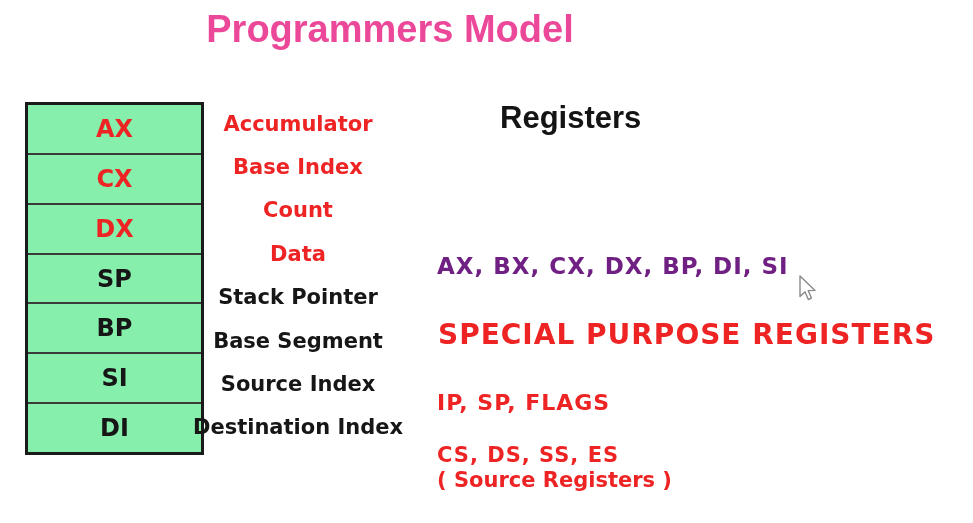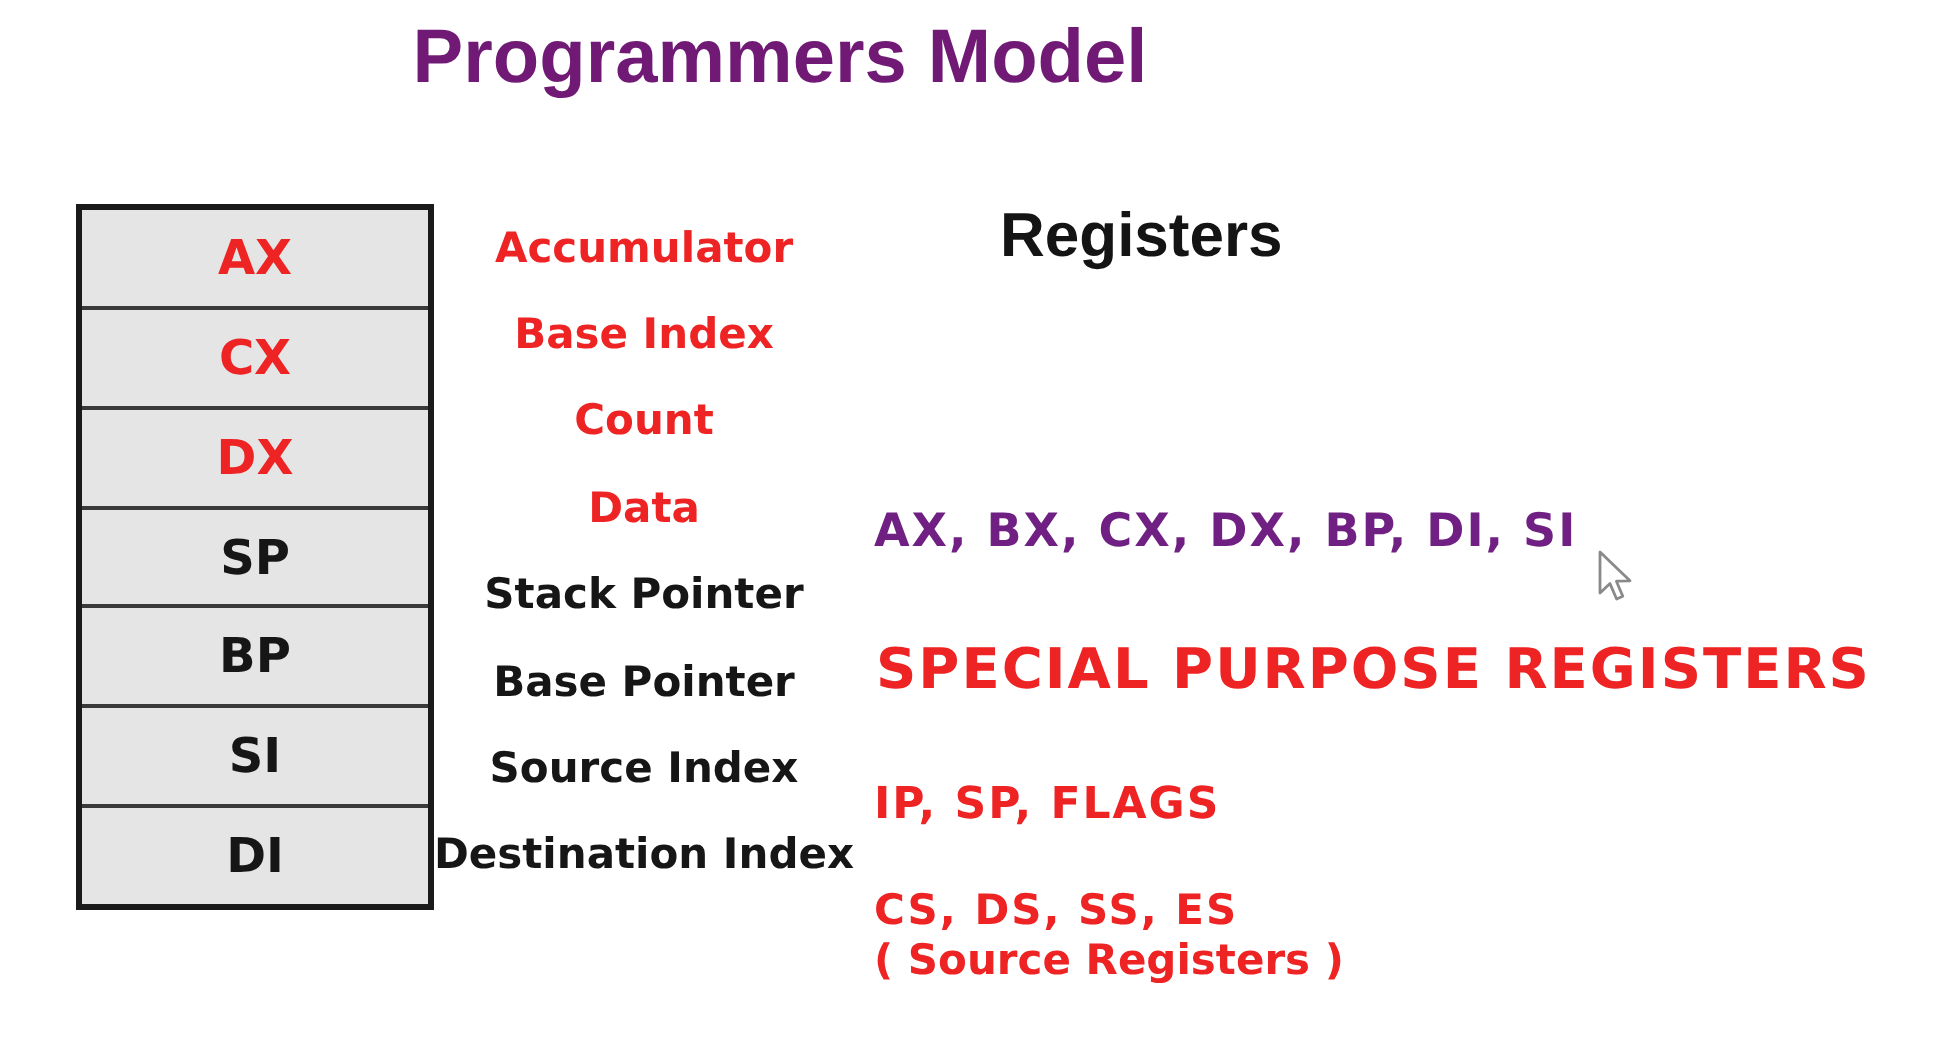--- a/index.html
+++ b/index.html
@@ -17,21 +17,21 @@
   }
   .slide-title {
     position: absolute;
     left: 150px;
     top: 8px;
     width: 480px;
     text-align: center;
     font-family: "Liberation Sans", sans-serif;
     font-size: 38px;
     font-weight: 600;
-    color: #701a75;
+    color: #ec4899;
     letter-spacing: 0px;
   }
   .section-title {
     position: absolute;
     left: 500px;
     top: 100px;
     width: 470px;
     text-align: left;
     font-family: "Liberation Sans", sans-serif;
     font-size: 31px;
@@ -41,38 +41,37 @@
   
   .reg-table {
     position: absolute;
     left: 25px;
     top: 102px;
     width: 173px;
     height: 347px;
     border: 3px solid #1a1a1a;
     display: flex;
     flex-direction: column;
-    background: #e5e5e5;
-    margin-left: 13px;
+    background: #86efac;
   }
   .reg-row {
     flex: 1;
     display: flex;
     align-items: center;
     justify-content: center;
     font-size: 24px;
     font-weight: 600;
     border-top: 2px solid #3a3a3a;
     white-space: nowrap;
   }
   .reg-row:first-child { border-top: none; }
   
   .reg-labels {
     position: absolute;
-    left: 212px;
+    left: 188px;
     top: 102px;
     width: 220px;
     height: 347px;
     display: flex;
     flex-direction: column;
   }
   .reg-label {
     flex: 1;
     display: flex;
     align-items: center;
@@ -120,21 +119,21 @@
     <div class="reg-row black">SI</div>
     <div class="reg-row black">DI</div>
   </div>
 
   <div class="reg-labels">
     <div class="reg-label red">Accumulator</div>
     <div class="reg-label red">Base Index</div>
     <div class="reg-label red">Count</div>
     <div class="reg-label red">Data</div>
     <div class="reg-label black">Stack Pointer</div>
-    <div class="reg-label black">Base Pointer</div>
+    <div class="reg-label black">Base Segment</div>
     <div class="reg-label black">Source Index</div>
     <div class="reg-label black">Destination Index</div>
   </div>
 
   <div class="section-title">Registers</div>
 
   <div class="free-text mp-regs    purple">AX, BX, CX, DX, BP, DI, SI</div>
 
   <div class="free-text sp-heading red">SPECIAL PURPOSE REGISTERS</div>
   <div class="free-text sp-line1  red">IP, SP, FLAGS</div>

